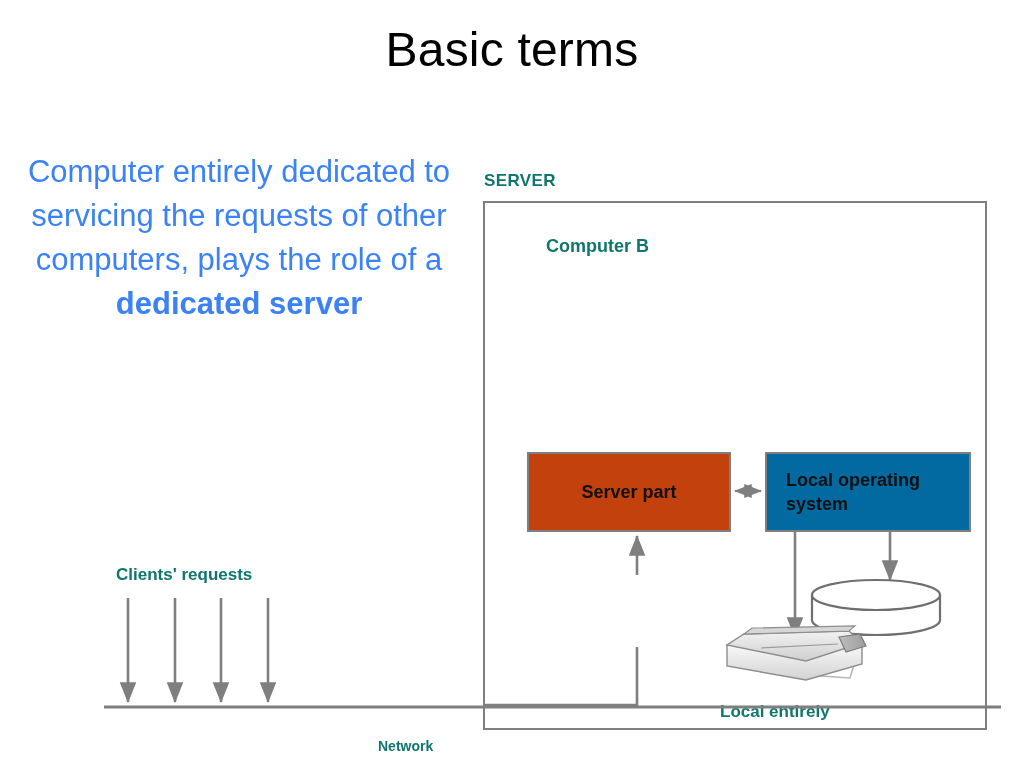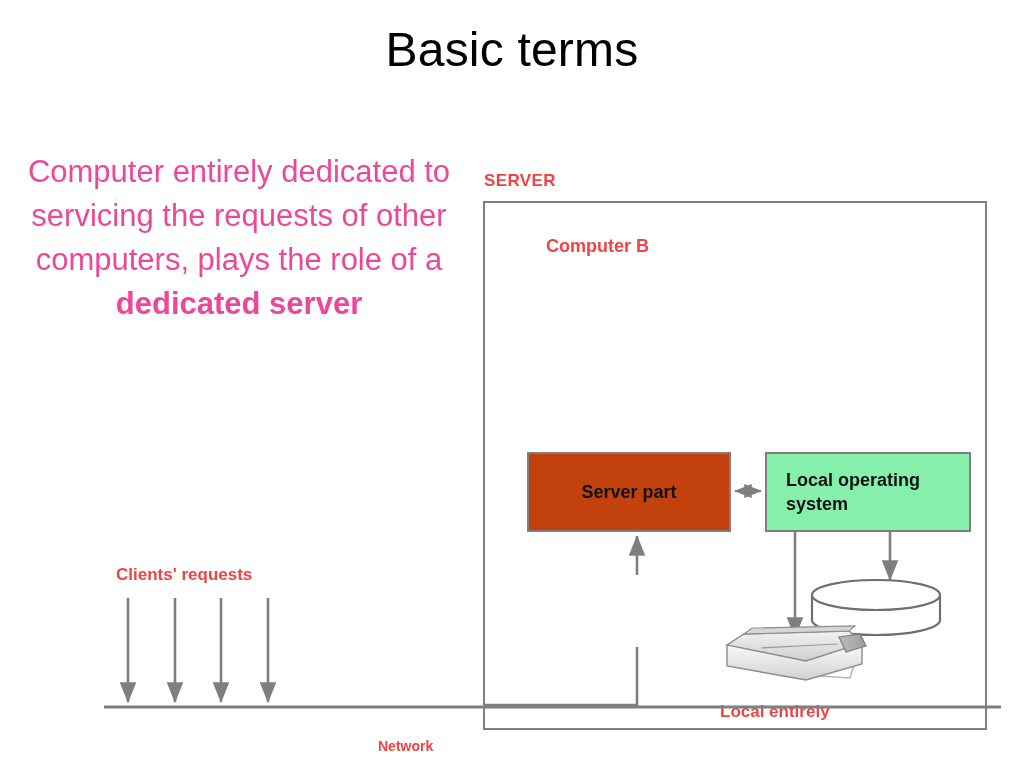--- a/index.html
+++ b/index.html
@@ -33,37 +33,37 @@
   
   #body-text {
     position: absolute;
     left: 24px;
     top: 150px;
     width: 430px;
     text-align: center;
     font-size: 31px;
     line-height: 1.42;
     font-weight: 400;
-    color: #ec4899;
+    color: #3b82f6;
   }
   #body-text .bold { font-weight: 700; }
 
   
   #diagram {
     position: absolute;
     left: 0;
     top: 0;
     width: 1024px;
     height: 768px;
   }
 
   .dg-label {
     position: absolute;
     font-weight: 700;
-    color: #ef4444;
+    color: #0f766e;
     white-space: nowrap;
   }
 
   
   #server-outer-box {
     position: absolute;
     left: 483px;
     top: 201px;
     width: 504px;
     height: 529px;
@@ -85,21 +85,21 @@
   }
 
   #box-server-part {
     left: 527px; top: 452px; width: 204px; height: 80px;
     justify-content: center;
     font-size: 18px;
   }
 
   #box-local-os {
     left: 765px; top: 452px; width: 206px; height: 80px;
-    background: #86efac;
+    background: #0369a1;
     padding-left: 19px;
     font-size: 18px;
   }
 
   #box-driver {
     left: 545px; top: 575px; width: 170px; height: 72px;
     padding-left: 12px;
     font-size: 18px;
   }
 

